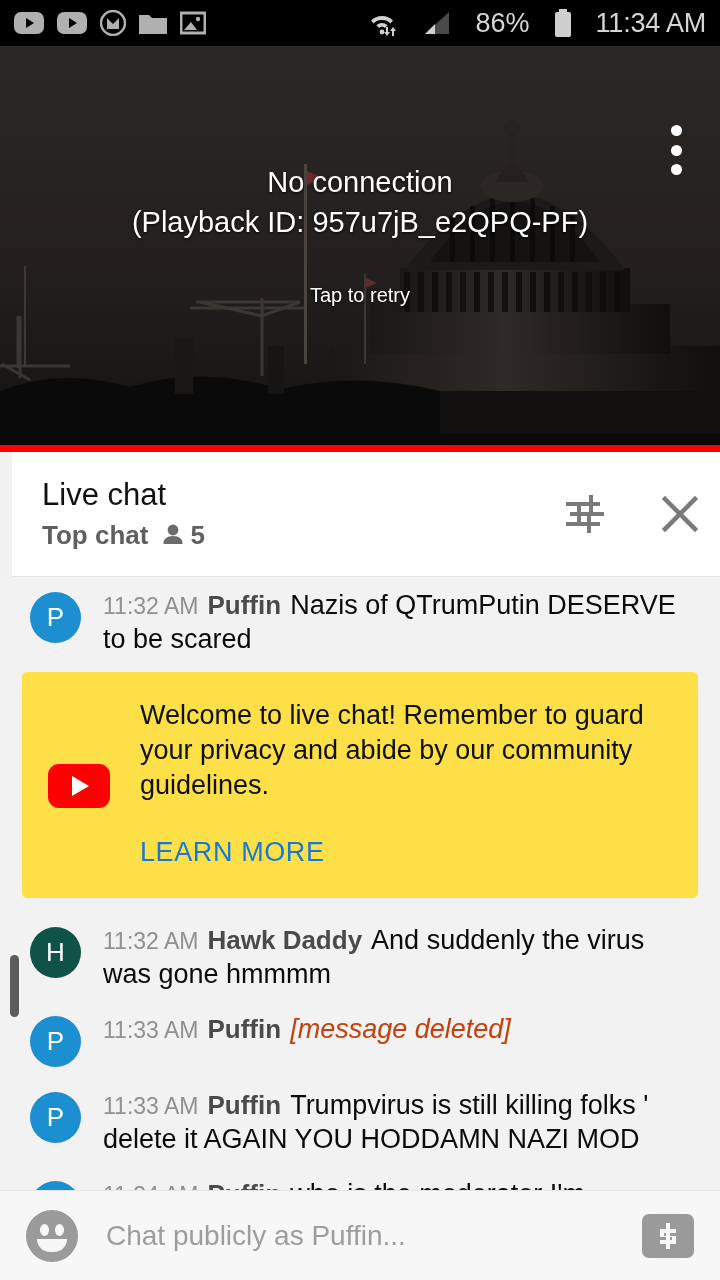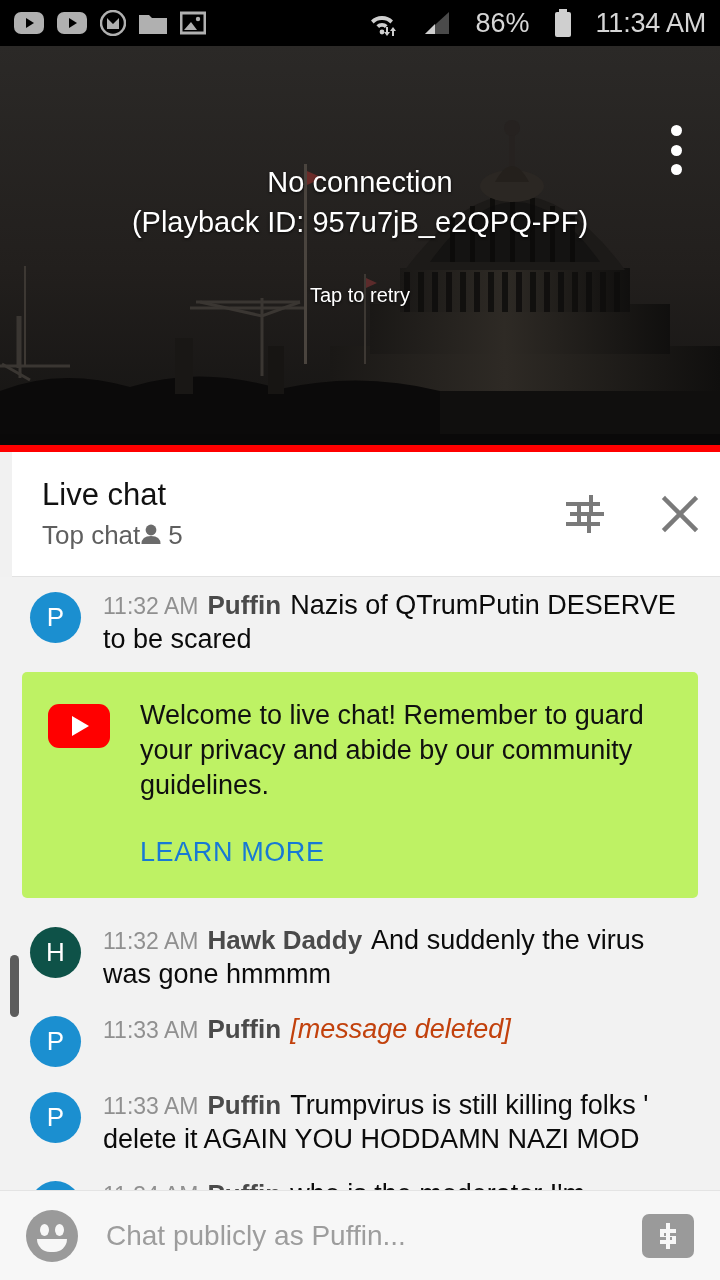--- a/index.html
+++ b/index.html
@@ -48,21 +48,21 @@
   .progress-fill { height:100%; width:100%; background:#ff0000; }
 
   
   .chat-header {
     position:absolute; top:452px; left:12px; width:720px; height:125px;
     background:#fff; display:flex; align-items:center; padding:0 30px;
     border-bottom:1px solid #e2e2e2;
   }
   .ch-titles { display:flex; flex-direction:column; gap:8px; }
   .ch-title { font-size:31px; color:#111; font-weight:400; line-height:34px; }
-  .ch-sub { display:flex; align-items:center; gap:0; }
+  .ch-sub { display:flex; align-items:center; gap:14px;font-weight:bold; }
   .ch-subtext { font-size:26px; color:#5f5f5f; }
   .ch-count { display:flex; align-items:center; gap:6px; font-size:26px; color:#5f5f5f; }
   .ch-actions { margin-left:auto; display:flex; align-items:center; gap:52px; }
   .icon-btn { cursor:pointer; display:flex; align-items:center; justify-content:center; }
 
   
   .chat-list {
     position:absolute; top:577px; left:0; width:720px; height:613px;
     background:#f2f2f2; overflow:hidden;
   }
@@ -76,22 +76,22 @@
     display:flex; align-items:center; justify-content:center;
     color:#fff; font-size:26px; margin-top:3px;
   }
   .msg-body { margin-left:22px; flex:1; font-size:27px; line-height:33px; color:#0b0b0b; }
   .m-time { color:#909090; font-size:23px; margin-right:9px; }
   .m-author { font-weight:bold; color:#4a4a4a; font-size:26px; margin-right:9px; }
   .m-text { color:#0b0b0b; }
   .m-deleted { color:#c2410c; font-style:italic; }
 
   .banner {
-    margin:6px 22px 14px 22px; background:#bef264; border-radius:5px;
-    display:flex; padding:26px 26px 30px 26px;
+    margin:6px 22px 14px 22px; background:#fde047; border-radius:5px;
+    display:flex; padding:26px 26px 30px 26px;align-items:center;
   }
   .yt-logo {
     width:62px; height:44px; border-radius:11px; background:#ff0000;
     display:flex; align-items:center; justify-content:center; flex:0 0 62px; margin-top:6px;
   }
   .yt-tri {
     width:0; height:0; border-left:17px solid #fff;
     border-top:10px solid transparent; border-bottom:10px solid transparent;
     margin-left:3px;
   }

